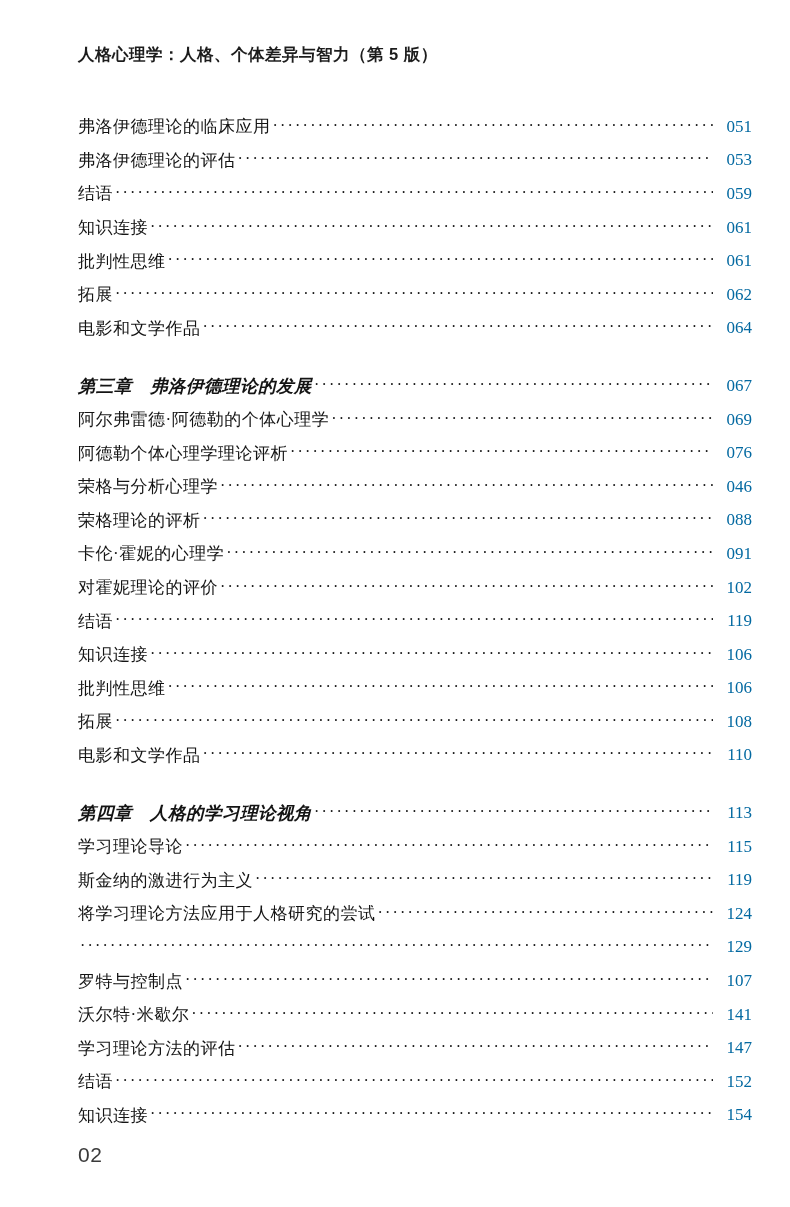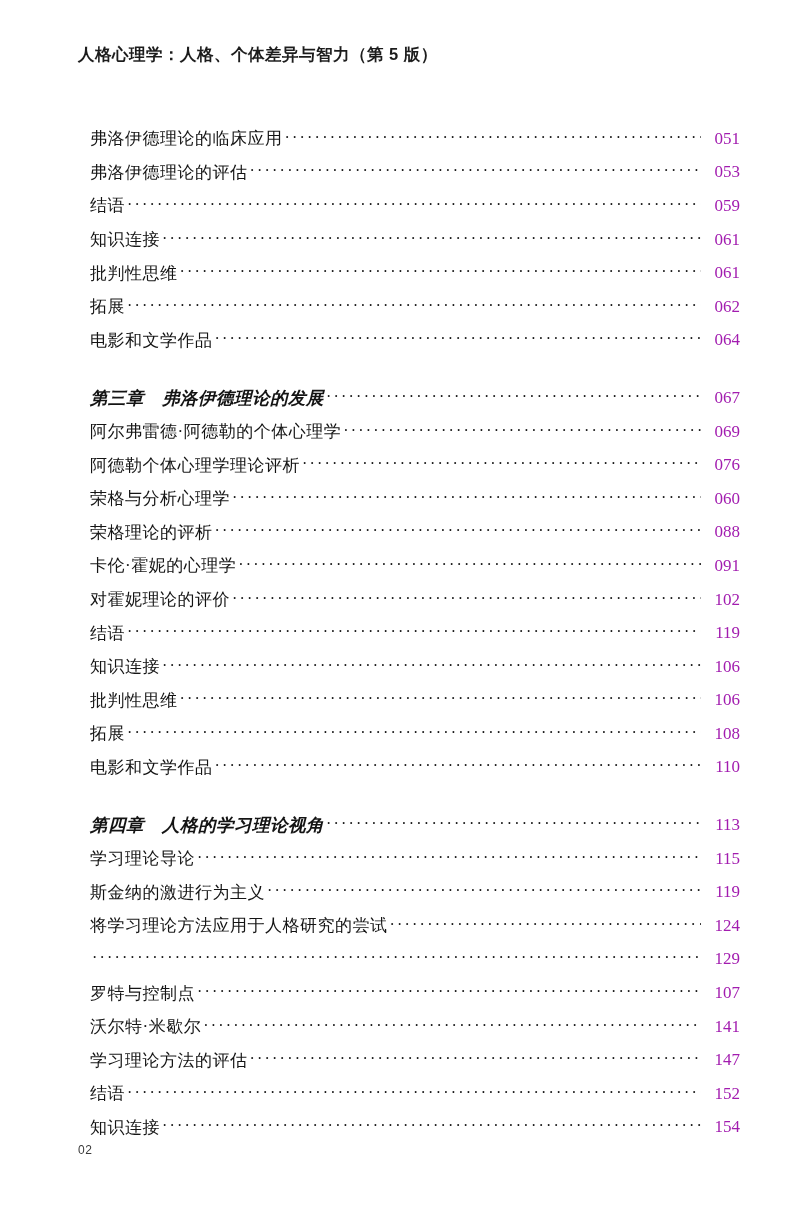--- a/index.html
+++ b/index.html
@@ -25,21 +25,21 @@
     letter-spacing: 0.5px;
     color: #1c1c1c;
     white-space: nowrap;
   }
   .toc {
     position: absolute;
     top: 110px;
     left: 78px;
     right: 38px;
   }
-  .toc-group { margin: 12px; }
+  .toc-group { margin: 0; }
   .toc-group + .toc-group { margin-top: 24px; }
   .toc-row {
     display: flex;
     align-items: center;
     height: 33.6px;
     font-family: "Liberation Serif", "DejaVu Serif", serif;
     font-size: 17px;
     color: #141414;
     white-space: nowrap;
   }
@@ -64,28 +64,28 @@
     color: #161616;
     margin: 0 5px 0 2px;
     transform: translateY(-1px);
   }
   .toc-page {
     flex: 0 0 auto;
     min-width: 34px;
     text-align: right;
     font-family: "Liberation Serif", "DejaVu Serif", serif;
     font-size: 17px;
-    color: #a21caf;
+    color: #0369a1;
   }
   .footer-page-number {
     position: absolute;
     left: 78px;
     top: 1143px;
     font-family: "Liberation Sans", "DejaVu Sans", sans-serif;
-    font-size: 12px;
+    font-size: 21px;
     color: #3a3a3a;
     letter-spacing: 0.5px;
   }
 </style>
 </head>
 <body>
 
 <div class="page">
   <div class="running-header">人格心理学：人格、个体差异与智力（第 5 版）</div>
 
@@ -139,21 +139,21 @@
           <span class="toc-page">069</span>
         </div>
         <div class="toc-row">
           <span class="toc-label">阿德勒个体心理学理论评析</span>
           <span class="leader">································································································································································</span>
           <span class="toc-page">076</span>
         </div>
         <div class="toc-row">
           <span class="toc-label">荣格与分析心理学</span>
           <span class="leader">································································································································································</span>
-          <span class="toc-page">060</span>
+          <span class="toc-page">046</span>
         </div>
         <div class="toc-row">
           <span class="toc-label">荣格理论的评析</span>
           <span class="leader">································································································································································</span>
           <span class="toc-page">088</span>
         </div>
         <div class="toc-row">
           <span class="toc-label">卡伦·霍妮的心理学</span>
           <span class="leader">································································································································································</span>
           <span class="toc-page">091</span>

